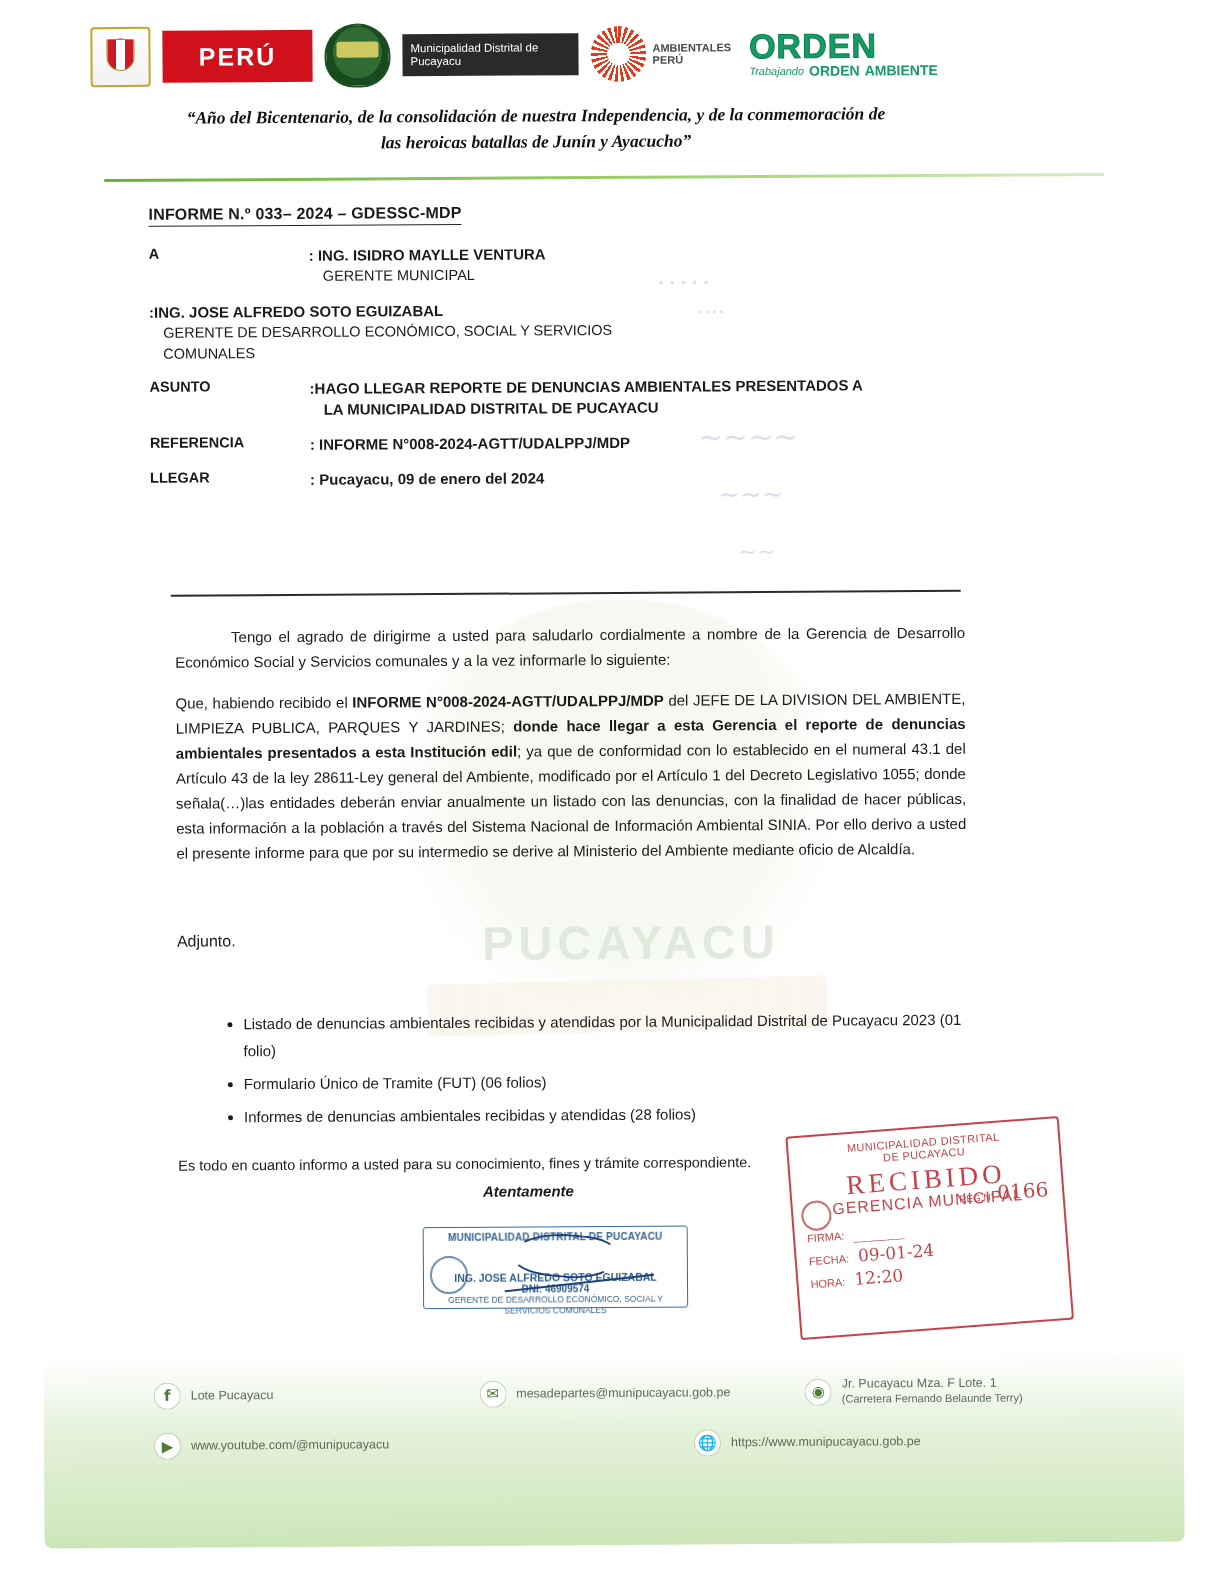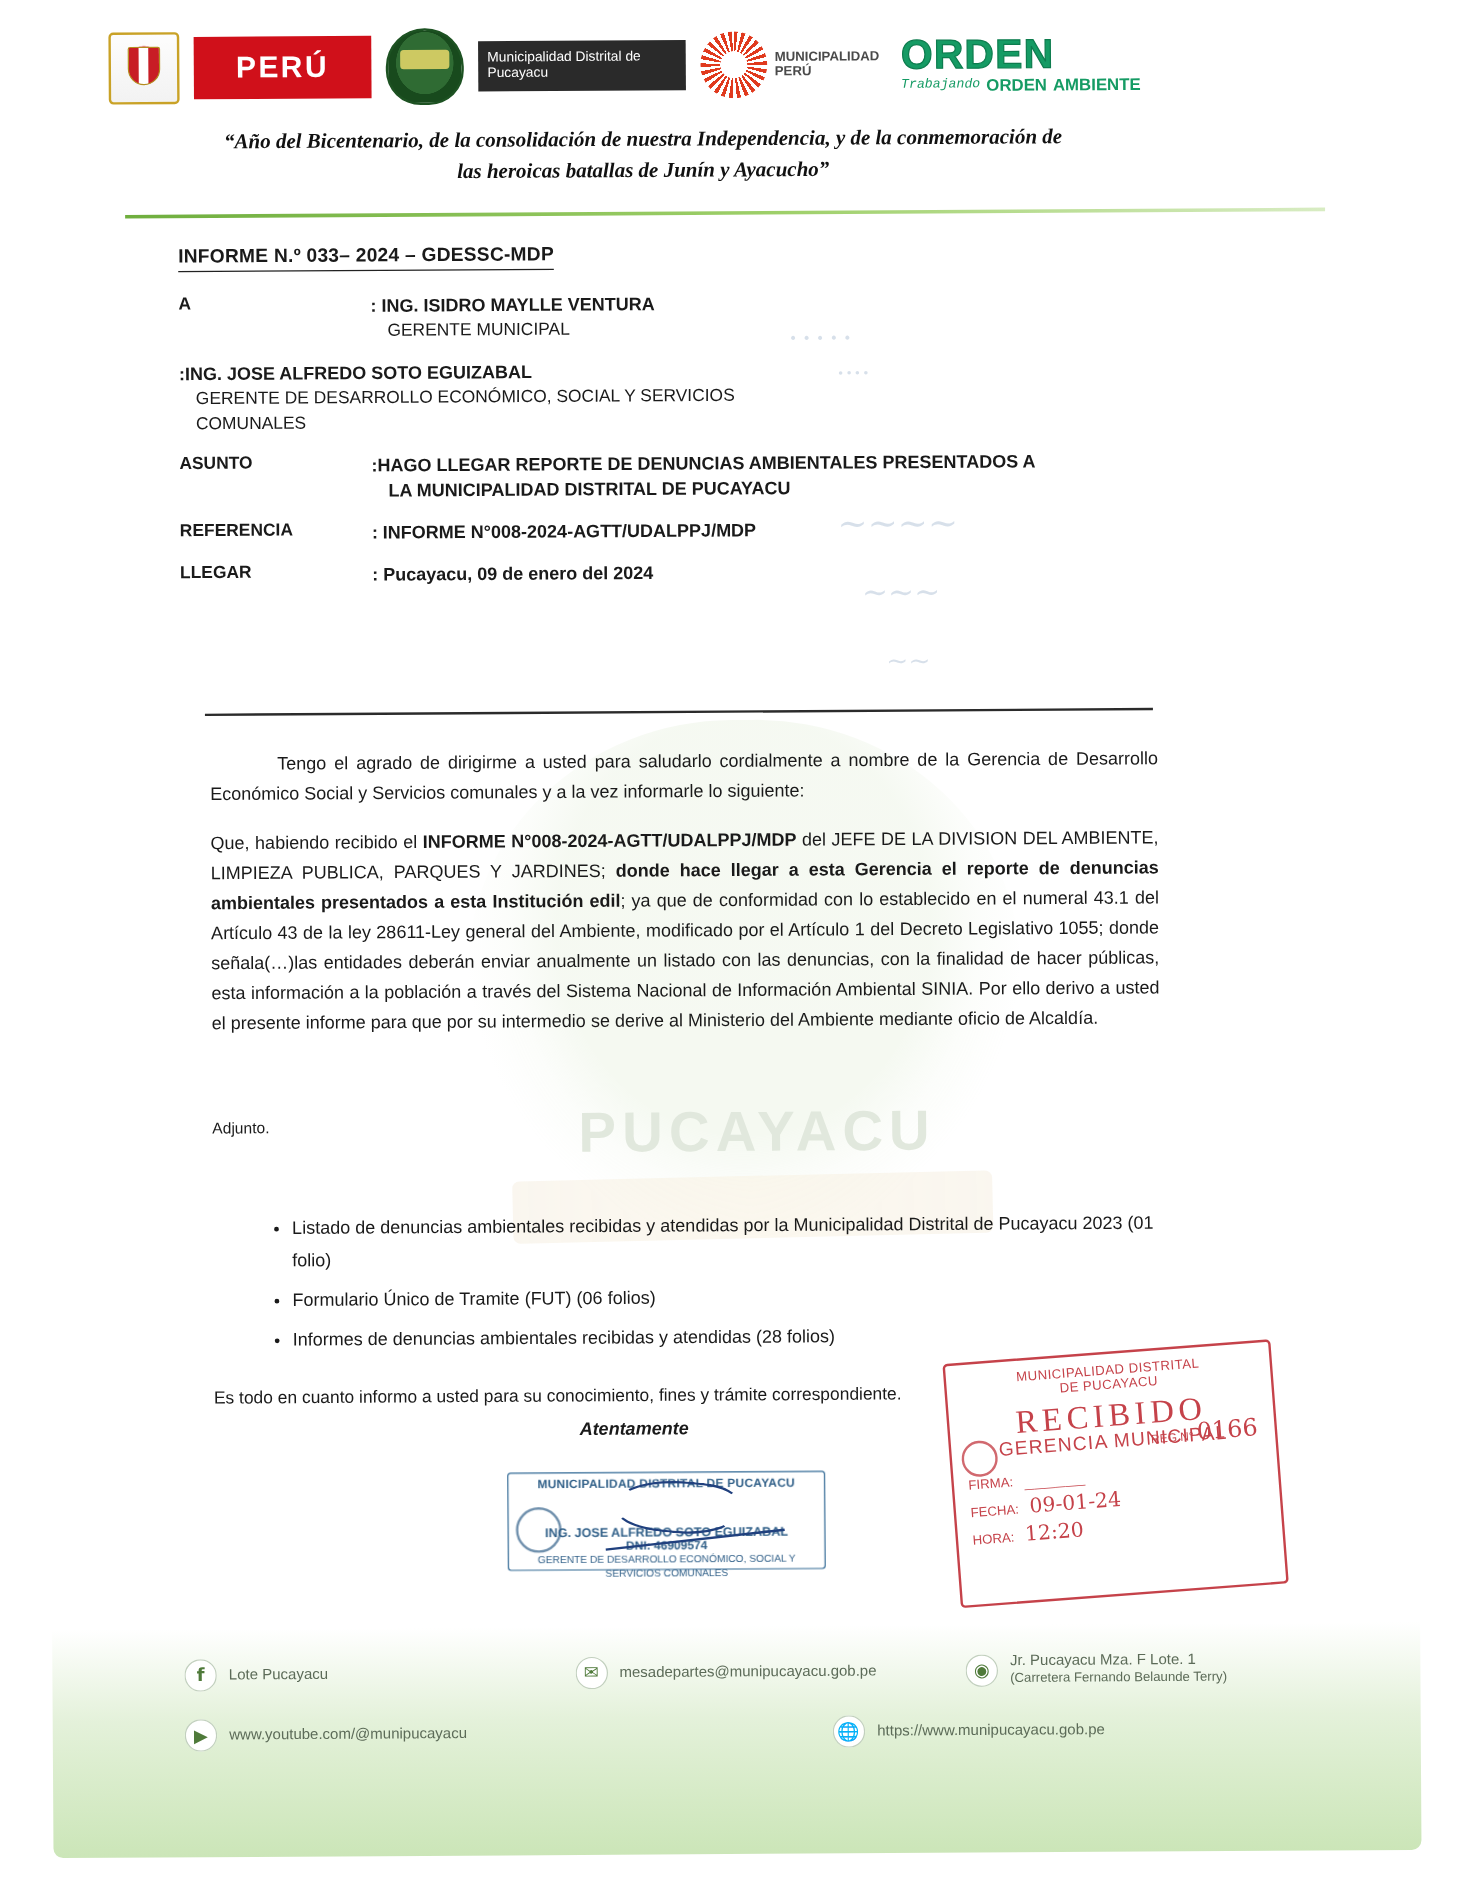--- a/index.html
+++ b/index.html
@@ -112,21 +112,21 @@
     font-size: 34px;
     font-weight: bold;
     color: #159b64;
     letter-spacing: 1px;
     -webkit-text-stroke: 1px #0d7c4e;
   }
   .unidos-sub {
     display: flex; align-items: center; gap: 5px; margin-top: 2px;
   }
   .unidos-script {
-    font-family: Liberation Mono, monospace;
+    font-family: Liberation Sans, sans-serif;
     font-style: italic;
     font-size: 11px;
     color: #159b64;
   }
   .unidos-orden {
     font-size: 14px; font-weight: bold; color: #159b64; line-height: 12px;
   }
   .unidos-seg {
     font-size: 14px; font-weight: bold; color: #159b64; line-height: 12px;
   }
@@ -205,21 +205,21 @@
     font-size: 15px;
     line-height: 25px;
     text-align: justify;
   }
   .body-text p { margin: 0 0 16px 0; }
   .indent { text-indent: 56px; }
 
   .adjunto {
     position: absolute;
     top: 930px; left: 176px;
-    font-size: 13px;
+    font-size: 16px;
   }
 
   .bullets {
     position: absolute;
     top: 1008px;
     left: 206px;
     width: 760px;
     font-size: 15px;
     line-height: 27px;
   }
@@ -435,21 +435,21 @@
     <div class="logo-peru-shield"></div>
     <div class="logo-peru-word">PERÚ</div>
     <div class="logo-muni-crest"></div>
     <div class="logo-muni-box">
       <span>Municipalidad Distrital de</span>
       <span>Pucayacu</span>
     </div>
     <div class="logo-bicent">
       <div class="bicent-mark"></div>
       <div class="bicent-text">
-        <div>MUNICIPALIDAD</div>
+        <div>AMBIENTALES</div>
         <div>PERÚ</div>
       </div>
     </div>
     <div class="logo-unidos">
       <div class="unidos-word">ORDEN</div>
       <div class="unidos-sub">
         <span class="unidos-script">Trabajando</span>
         <span class="unidos-orden">ORDEN</span>
         <span class="unidos-seg">AMBIENTE</span>
       </div>

